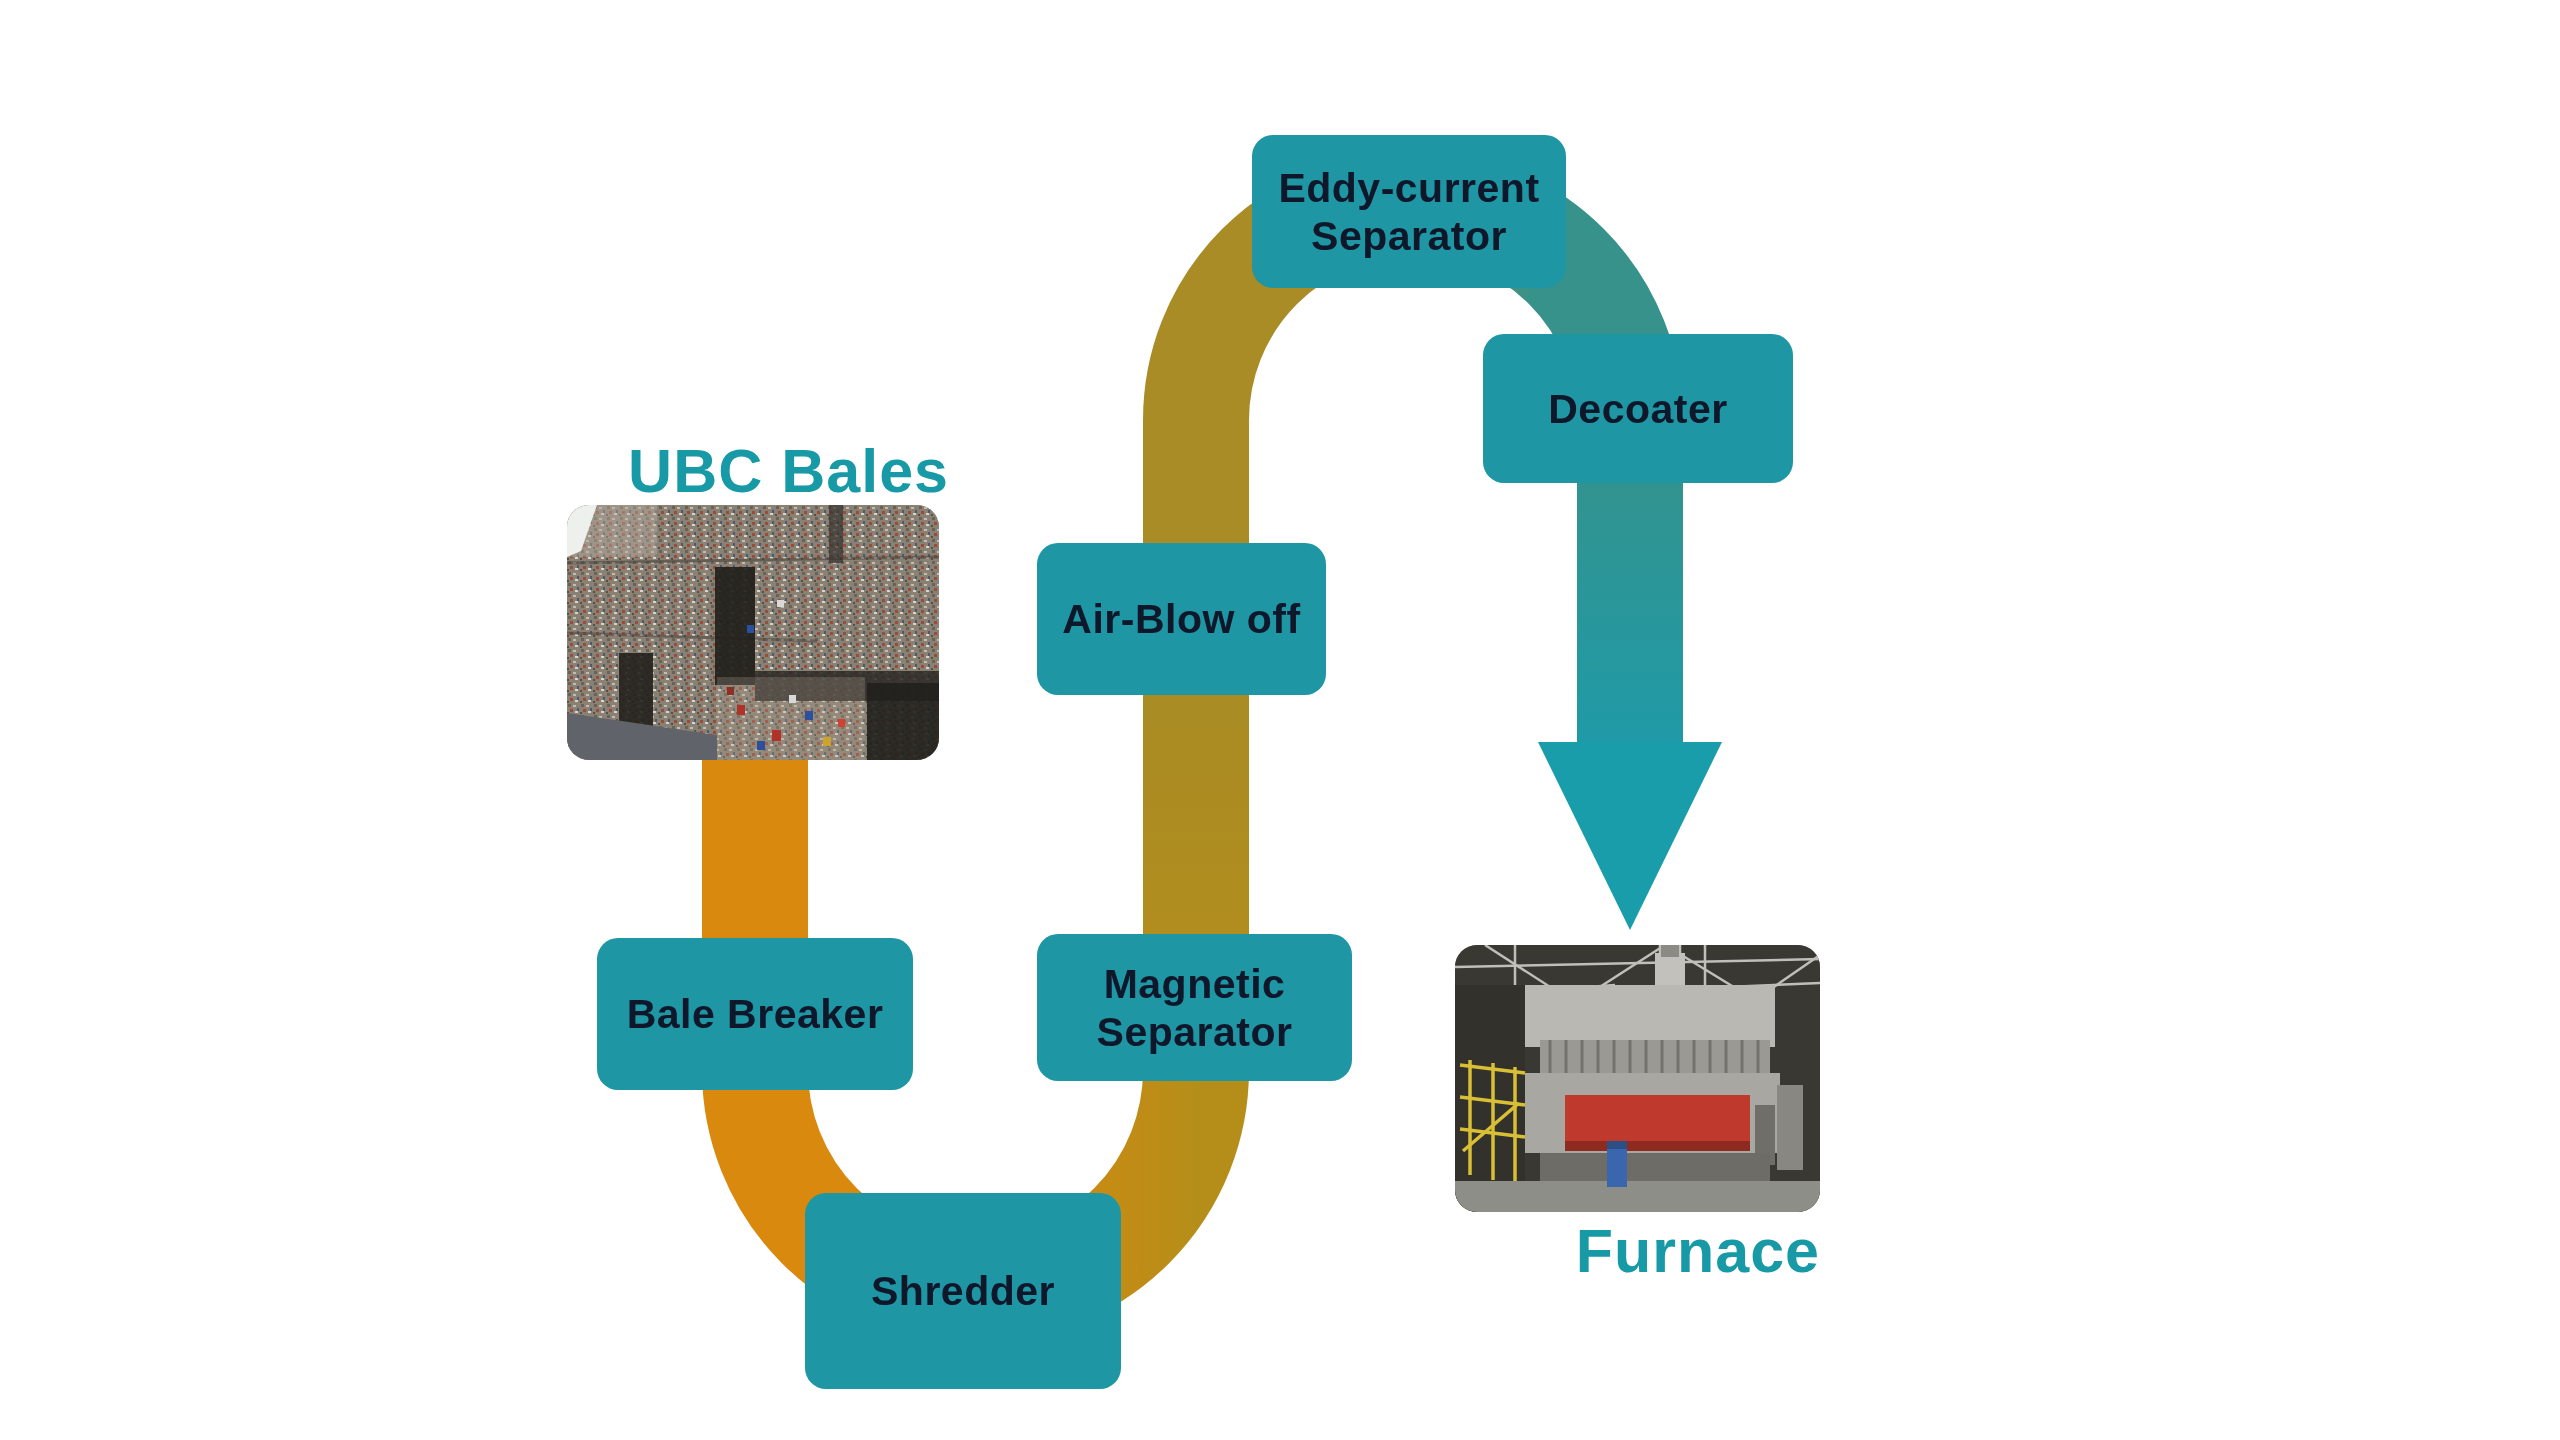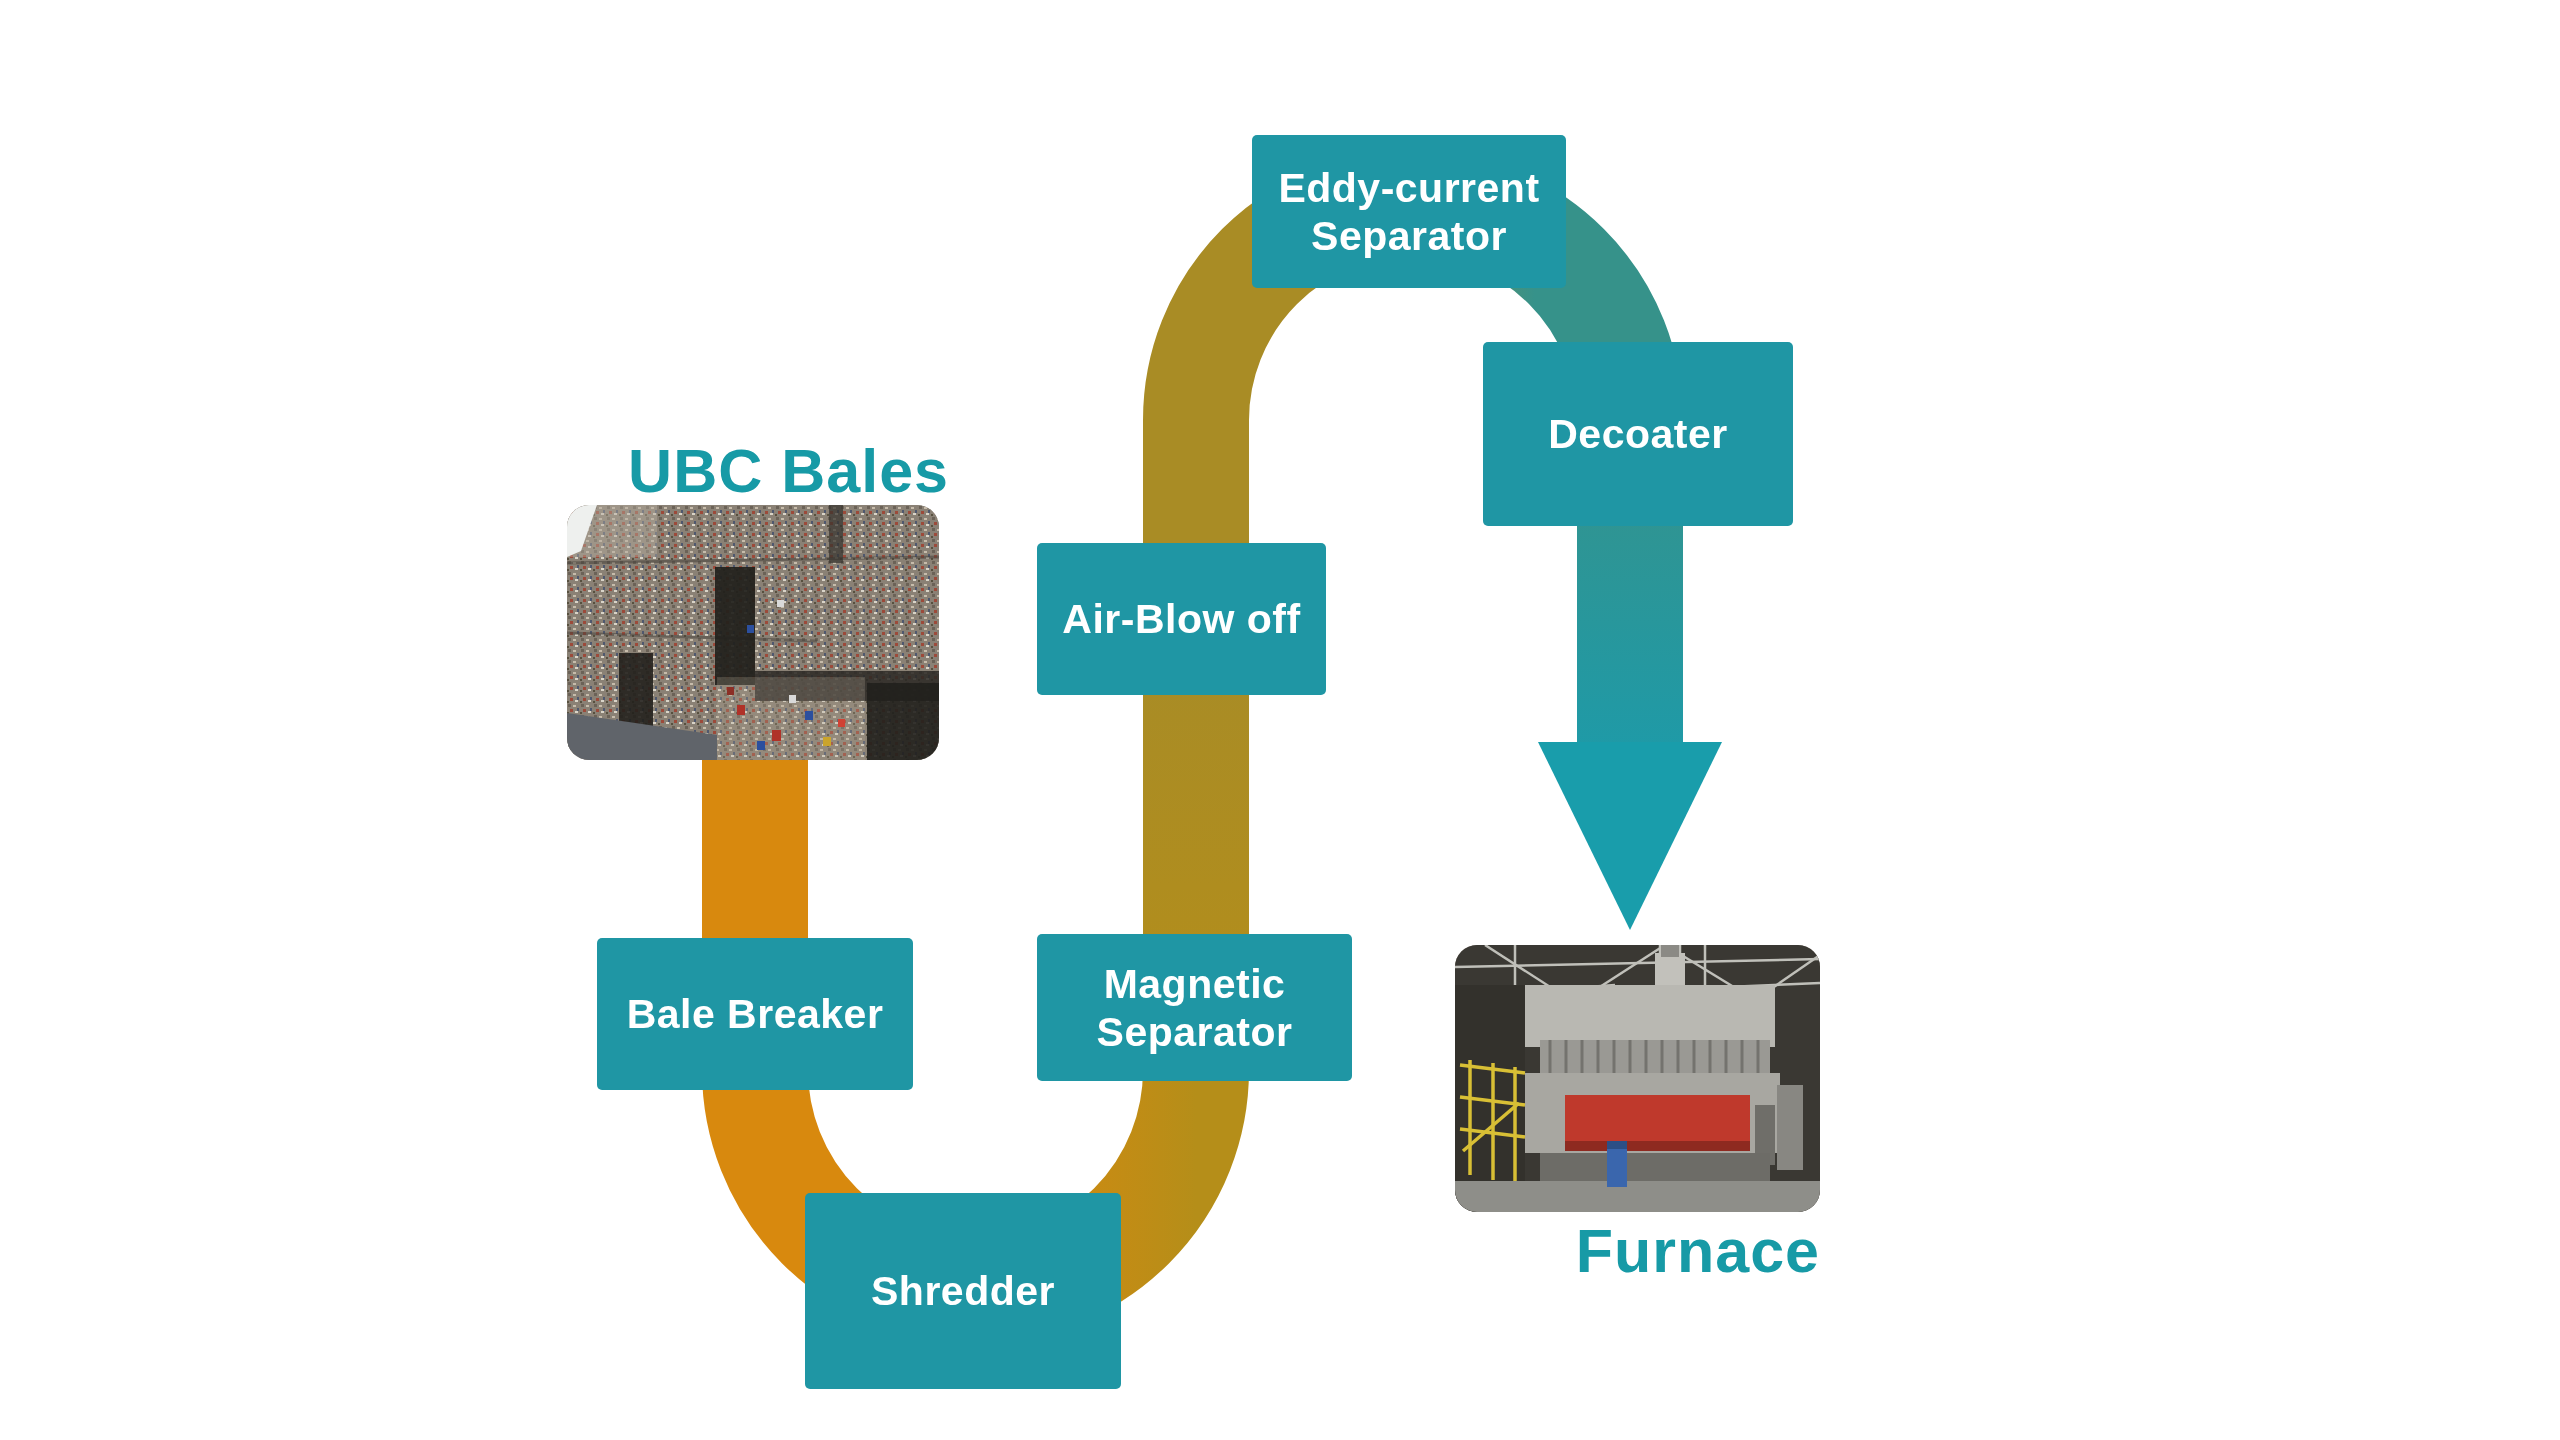--- a/index.html
+++ b/index.html
@@ -2,31 +2,31 @@
 <html style="--teal-box: #1f96a4; --teal-title: #179aa6; --band-orange: #d8890e; --band-olive-deep: #b58e19; --band-olive: #a98c25; --band-arc-teal: #36928a; --band-shaft-teal: #1f9aa7; --arrow-teal: #199dab; --box-text: #ffffff; --background: #ffffff;"><head>
 <meta charset="utf-8">
 <style>
   html,body{margin:0;padding:0;background:#ffffff;}
   .canvas{
     position:relative;width:2560px;height:1440px;background:#ffffff;overflow:hidden;
     font-family:"Liberation Sans", sans-serif;
   }
   svg.flow-band{position:absolute;left:0;top:0;width:2560px;height:1440px;}
   .stepbox{
-    position:absolute;background:var(--teal-box);color:#ffffff;
+    position:absolute;background:var(--teal-box);color:#0f172a;
     font-weight:bold;font-size:41px;line-height:48px;letter-spacing:.5px;
     display:flex;align-items:center;justify-content:center;text-align:center;
-    border-radius:5px;white-space:pre-line;
+    border-radius:21px;white-space:pre-line;
   }
   #box-bale-breaker{left:597px;top:938px;width:316px;height:152px;}
   #box-shredder{left:805px;top:1193px;width:316px;height:196px;}
   #box-magnetic-separator{left:1037px;top:934px;width:315px;height:147px;}
   #box-air-blow-off{left:1037px;top:543px;width:289px;height:152px;}
   #box-eddy-current-separator{left:1252px;top:135px;width:314px;height:153px;}
-  #box-decoater{left:1483px;top:342px;width:310px;height:184px;}
+  #box-decoater{left:1483px;top:334px;width:310px;height:149px;}
   .photo{position:absolute;border-radius:22px;overflow:hidden;background:#8a8175;}
   .photo svg{display:block;width:100%;height:100%;}
   #photo-ubc-bales{left:567px;top:505px;width:372px;height:255px;}
   #photo-furnace{left:1455px;top:945px;width:365px;height:267px;}
   .flow-title{
     position:absolute;color:var(--teal-title);font-weight:bold;font-size:61px;
     letter-spacing:1px;text-align:right;
   }
   #title-ubc-bales{left:557px;top:436px;width:392px;}
   #title-furnace{left:1455px;top:1216px;width:365px;}

